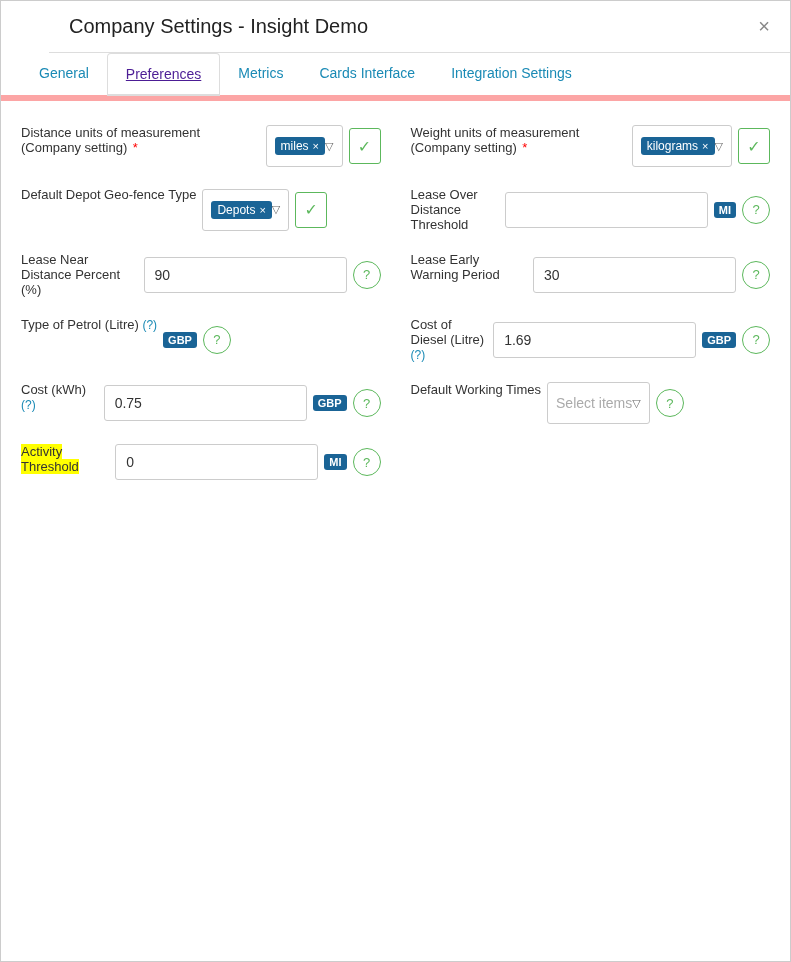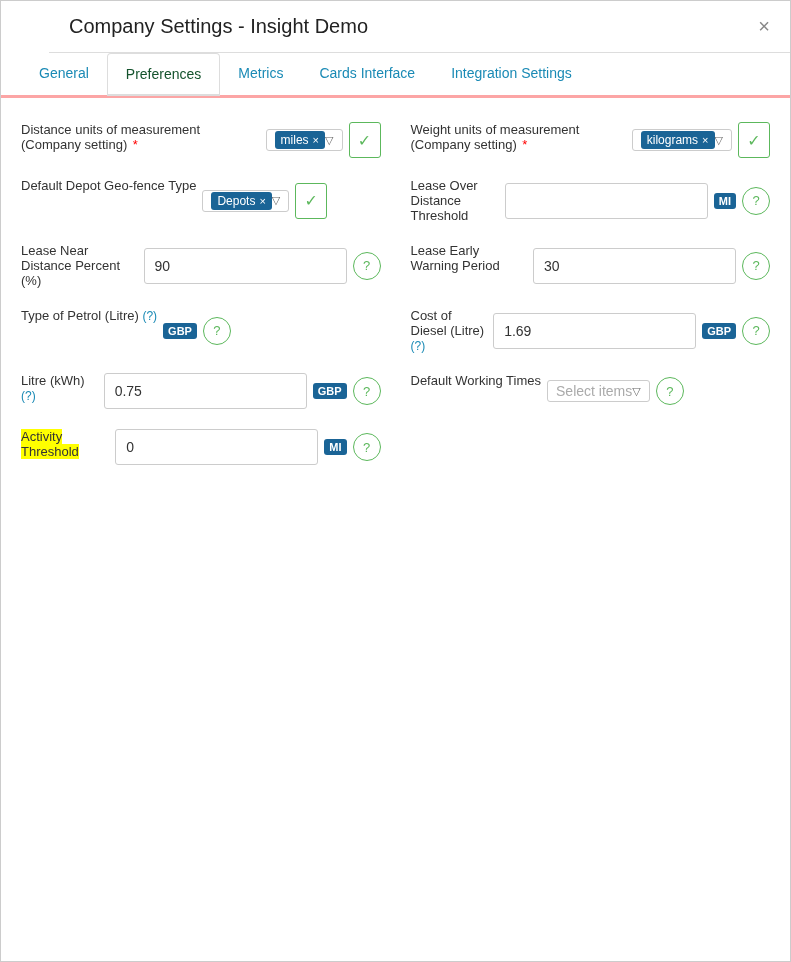--- a/index.html
+++ b/index.html
@@ -4,37 +4,37 @@
   <style>
     * { box-sizing: border-box; margin: 0; padding: 0; }
     body { font-family: Arial, sans-serif; font-size: 14px; background: #fff; color: #333; width: 791px; height: 962px; overflow: hidden; }
 
     .dialog { width: 791px; height: 962px; display: flex; flex-direction: column; border: 1px solid #ccc; background: #fff; }
 
     .dialog-header { display: flex; align-items: center; justify-content: space-between; padding: 14px 20px; border-bottom: 1px solid #ddd; margin-left: 48px; }
     .dialog-title { font-size: 20px; font-weight: normal; color: #222; }
     .close-x { font-size: 20px; color: #888; cursor: pointer; background: none; border: none; }
 
-    .tabs { display: flex; border-bottom: 3px solid #fca5a5; padding: 0 20px; }
+    .tabs { display: flex; border-bottom: 6px solid #fca5a5; padding: 0 20px; }
     .tab { padding: 12px 18px; cursor: pointer; font-size: 14px; color: #1a8ab5; border-bottom: 2px solid transparent; }
-    .tab.active { color: #14532d; border-bottom: 2px solid #ddd; background: #fff; border-top: 1px solid #ddd; border-left: 1px solid #ddd; border-right: 1px solid #ddd; margin-bottom: -1px; border-radius: 4px 4px 0 0; }
+    .tab.active { color: #4c1d95; border-bottom: 2px solid #ddd; background: #fff; border-top: 1px solid #ddd; border-left: 1px solid #ddd; border-right: 1px solid #ddd; margin-bottom: -1px; border-radius: 4px 4px 0 0; text-decoration: underline; }
 
     .dialog-body { flex: 1; padding: 24px 20px; overflow-y: auto; }
 
     .form-grid { display: grid; grid-template-columns: 1fr 1fr; gap: 20px 30px; }
 
     .form-group { display: flex; flex-direction: row; gap: 6px; }
     .form-label { font-size: 13px; color: #333; }
     .form-label .required { color: red; margin-left: 2px; }
     .form-label .help-link { color: #1a8ab5; font-size: 12px; cursor: pointer; }
 
     .input-row { display: flex; align-items: center; gap: 6px; }
     .input-field { flex: 1; border: 1px solid #ccc; border-radius: 3px; padding: 6px 10px; font-size: 14px; height: 36px; color: #333; }
 
-    .select-box { flex: 1; border: 1px solid #ccc; border-radius: 3px; padding: 4px 8px; font-size: 14px; height: 22px; display: flex; align-items: center; justify-content: space-between; background: #fff; cursor: pointer; }
+    .select-box { flex: 1; border: 1px solid #ccc; border-radius: 3px; padding: 4px 8px; font-size: 14px; height: 42px; display: flex; align-items: center; justify-content: space-between; background: #fff; cursor: pointer; }
     .select-box .tags { display: flex; gap: 4px; flex-wrap: wrap; }
     .tag { background: #1a6496; color: #fff; border-radius: 3px; padding: 2px 6px; font-size: 12px; display: flex; align-items: center; gap: 4px; }
     .tag-close { cursor: pointer; font-size: 11px; }
     .dropdown-arrow { color: #666; font-size: 11px; }
 
     .check-btn { width: 32px; height: 36px; border: 1px solid #5cb85c; border-radius: 3px; background: #fff; cursor: pointer; display: flex; align-items: center; justify-content: center; color: #5cb85c; font-size: 16px; flex-shrink: 0; }
 
     .help-btn { width: 28px; height: 28px; border: 1px solid #5cb85c; border-radius: 50%; background: #fff; cursor: pointer; display: flex; align-items: center; justify-content: center; color: #5cb85c; font-size: 13px; flex-shrink: 0; }
 
     .badge { background: #1a6496; color: #fff; border-radius: 3px; padding: 2px 5px; font-size: 11px; font-weight: bold; flex-shrink: 0; }
@@ -171,21 +171,21 @@
         </div>
         <div class="input-row">
           <input class="input-field" type="text" value="1.69" style="">
           <span class="badge">GBP</span>
           <button class="help-btn">?</button>
         </div>
       </div>
 
       <div class="form-group">
         <div class="form-label">
-          <span>Litre (kWh)</span>
+          <span>Cost (kWh)</span>
           <span class="help-link">(?)</span>
         </div>
         <div class="input-row">
           <input class="input-field" type="text" value="0.75" style="">
           <span class="badge">GBP</span>
           <button class="help-btn">?</button>
         </div>
       </div>
 
       <div class="form-group">

